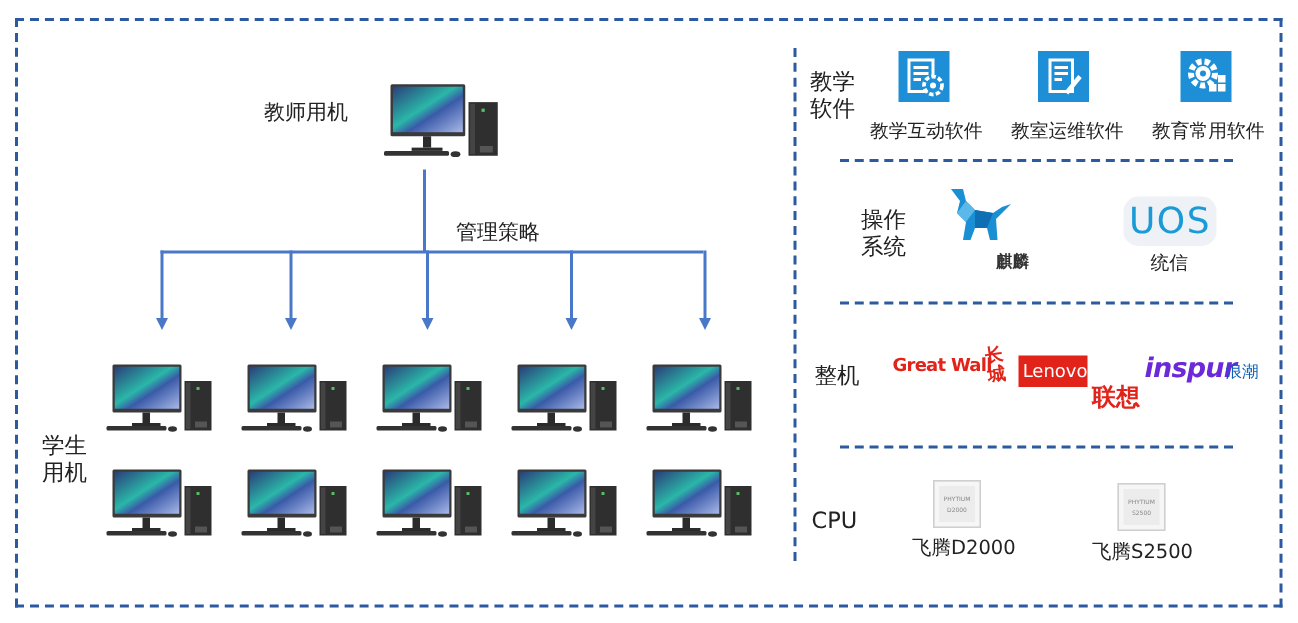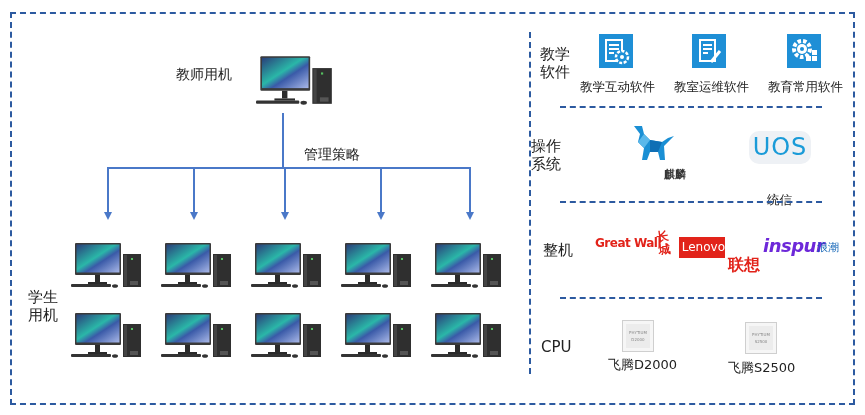--- a/index.html
+++ b/index.html
@@ -150,38 +150,38 @@
     <circle cx="15" cy="15" r="2" fill="#1e8fd6"></circle>
     <rect x="19" y="22" width="5" height="5" fill="#fff"></rect>
     <rect x="25" y="22" width="5" height="5" fill="#fff"></rect>
     <rect x="25" y="16" width="5" height="5" fill="#fff"></rect>
   </svg>
 </div>
 <div class="soft-label" style="left:768px;top:79px;">教育常用软件</div>
 
 <div class="divider-h" style="top:106px;"></div>
 
-<div class="abs section-label" style="left:531px;top:137px;text-align:right;">
+<div class="abs section-label" style="left:574px;top:137px;text-align:right;">
   <div>操作</div>
   <div>系统</div>
 </div>
 
 <div class="abs" style="left:630px;top:124px;width:46px;height:42px;">
   <svg width="46" height="42" viewBox="0 0 46 42">
     <polygon points="4,2 10,10 8,18 14,24 12,36 17,36 20,28 28,28 30,36 35,36 34,22 40,16 44,12 38,14 32,18 20,16 14,10 12,2" fill="#1a8fd4"></polygon>
     <polygon points="8,18 14,10 20,16 14,24" fill="#5ab8ea"></polygon>
     <polygon points="20,16 32,18 28,28 20,28" fill="#0f6fb5"></polygon>
   </svg>
 </div>
 <div class="abs" style="left:636px;top:167px;font-size:11px;font-weight:bold;color:#333;padding-left:28px;">麒麟</div>
 
 <div class="abs" style="left:749px;top:131px;width:62px;height:33px;background:#eef1f5;border-radius:10px;">
   <div style="font-size:24px;letter-spacing:1px;text-align:center;line-height:33px;color:#1a9bd8;font-family:'DejaVu Sans',sans-serif;">UOS</div>
 </div>
-<div class="abs" style="left:767px;top:167px;font-size:12.5px;margin-top:25px;">统信</div>
+<div class="abs" style="left:767px;top:167px;font-size:12.5px;">统信</div>
 
 <div class="divider-h" style="top:201px;"></div>
 
 <div class="abs section-label" style="left:543px;top:241px;">整机</div>
 
 <div class="abs" style="left:595px;top:236px;font-size:12px;font-weight:bold;color:#e2231a;font-family:'DejaVu Sans',sans-serif;letter-spacing:-0.5px;">Great Wall</div>
 <div class="abs" style="left:658px;top:230px;width:18px;height:32px;font-size:12px;line-height:13px;color:#e2231a;font-weight:bold;transform:rotate(-8deg);">长城</div>
 
 <div class="abs" style="left:679px;top:237px;width:46px;height:21px;background:#e2231a;color:#fff;font-size:12px;line-height:21px;text-align:right;">Lenovo</div>
 <div class="abs" style="left:728px;top:236px;font-size:16px;font-weight:bold;color:#e2231a;margin-top:19px;">联想</div>

